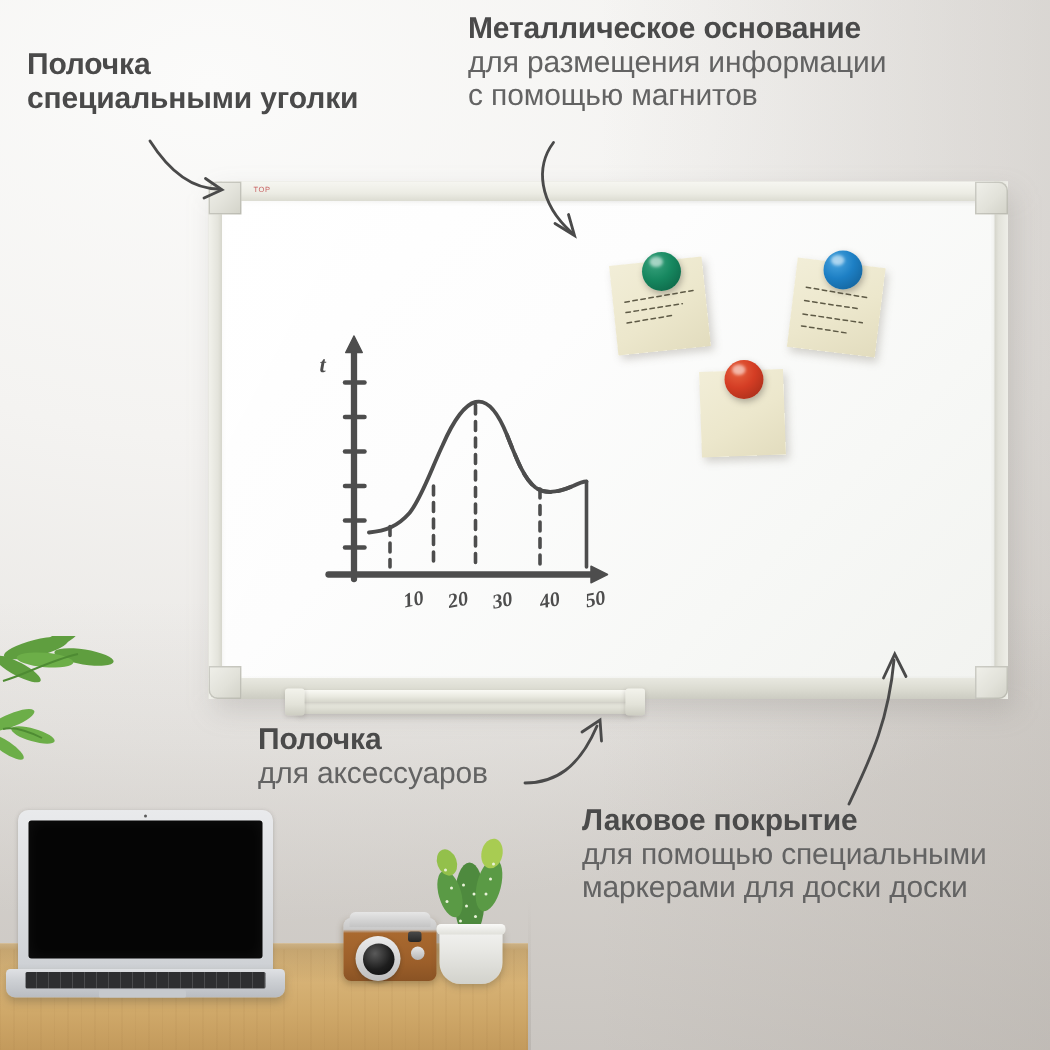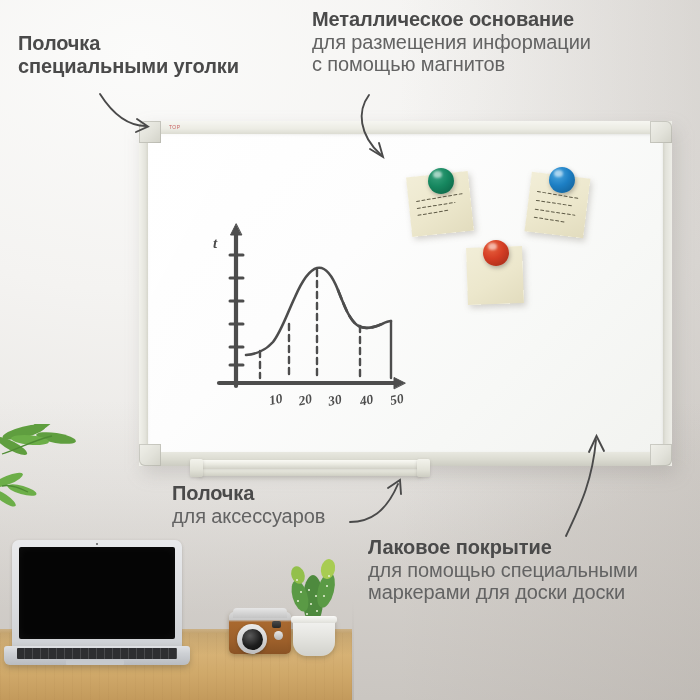--- a/index.html
+++ b/index.html
@@ -131,21 +131,21 @@
   .anno .ttl{
     font-weight:bold;font-size:20px;line-height:23px;color:#4a4a4a;
     letter-spacing:-0.1px;
   }
   .anno .sub{
     font-size:20px;line-height:22px;color:#636363;letter-spacing:-0.1px;
   }
   .a-corners{left:18px;top:32px;}
   .a-metal{left:312px;top:8px;}
   .a-shelf{left:172px;top:482px;}
-  .a-coat{left:368px;top:536px;}
+  .a-coat{left:388px;top:536px;}
   .arrow{position:absolute;}
 
   
   .desk{
     position:absolute;left:0;top:629px;width:352px;height:71px;
     background:linear-gradient(to bottom,#e2c289 0%,#d8b478 28%,#cfa869 65%,#c39a5c 100%);
   }
   .desk-edge{
     position:absolute;left:0;top:629px;width:352px;height:4px;
     background:linear-gradient(to bottom,#efd6a9,#ddbd86);

